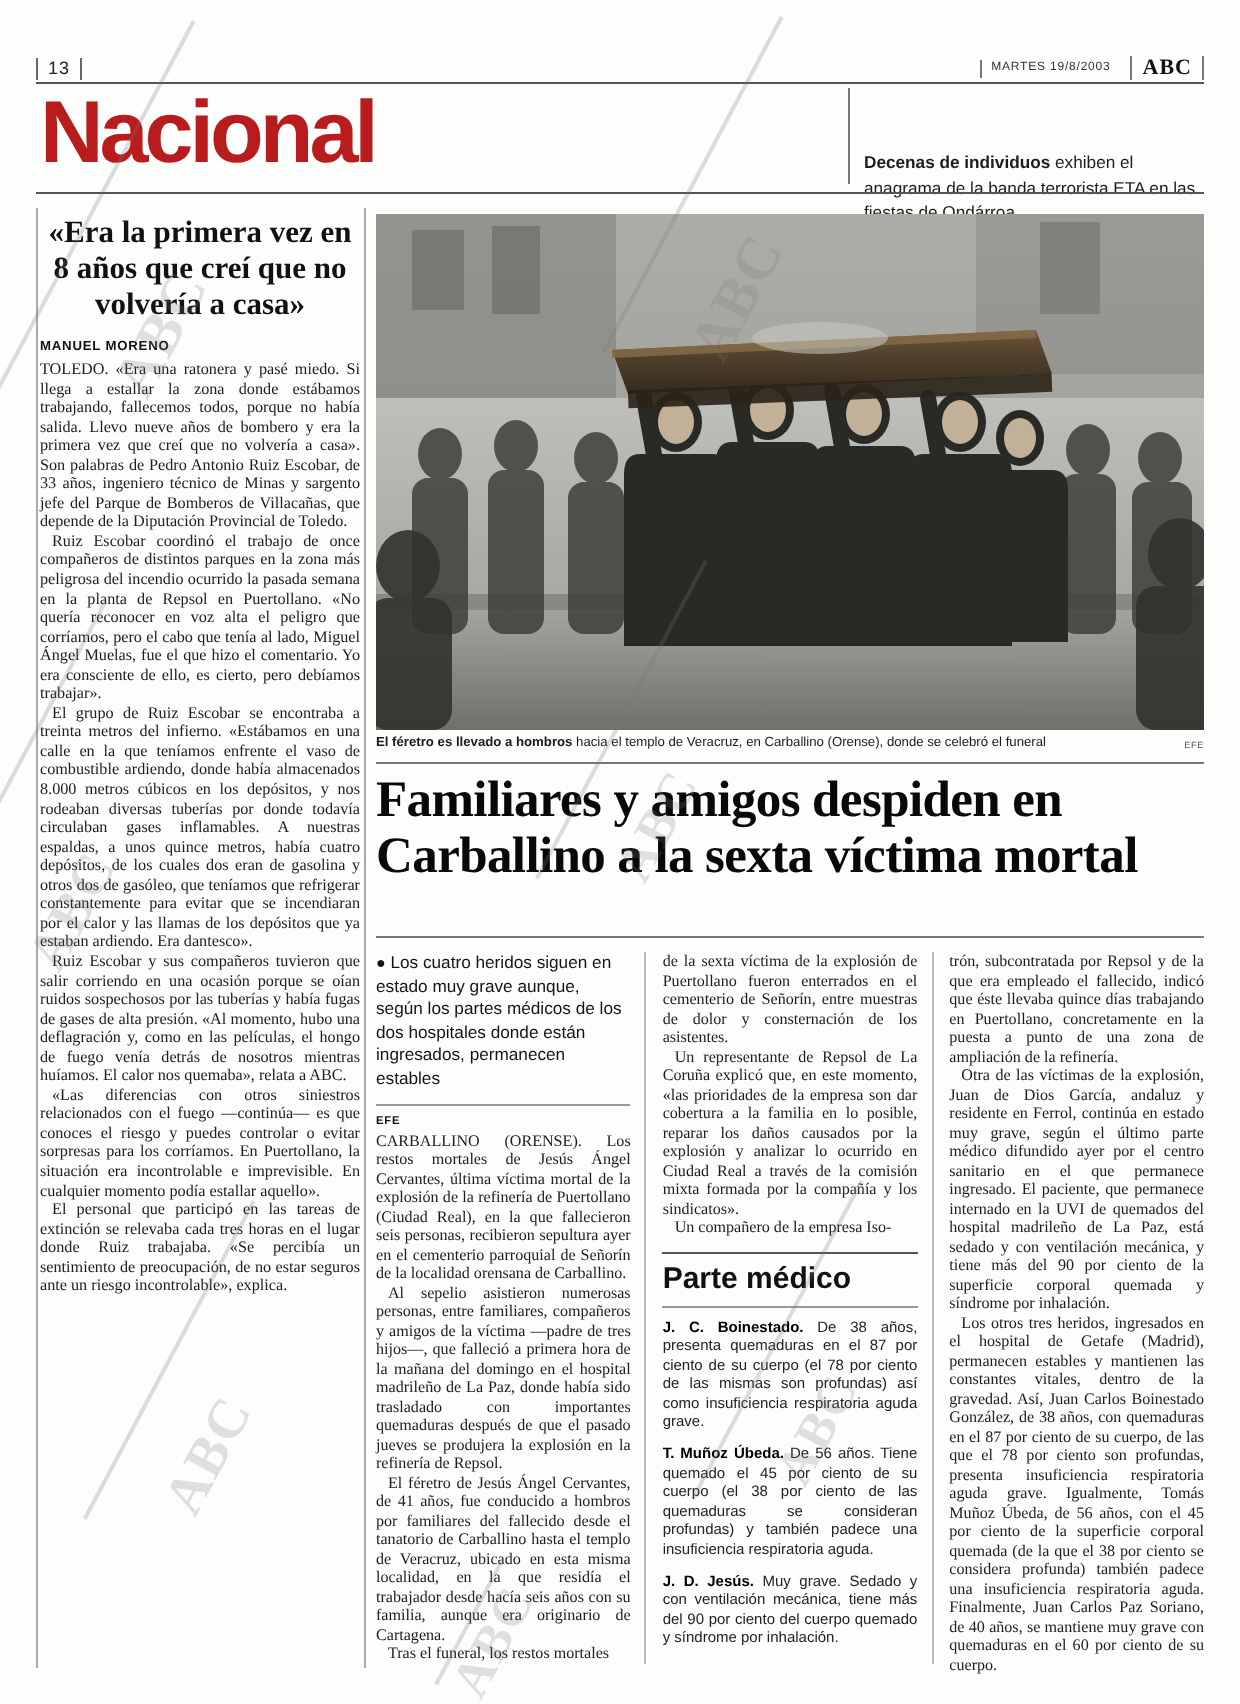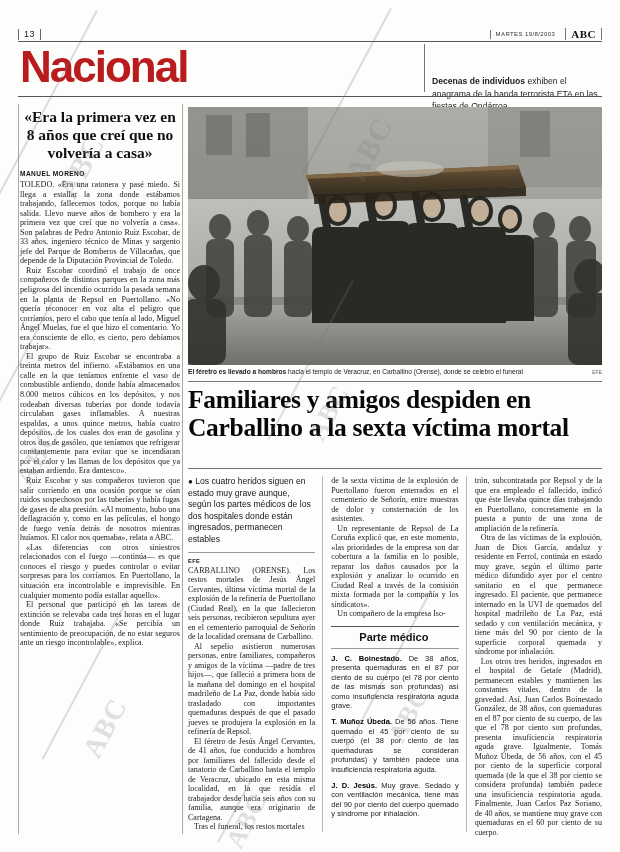--- a/index.html
+++ b/index.html
@@ -298,24 +298,23 @@
 
   
   .parte {
     margin-top: 7px;
     border-top: 1px solid #555;
     padding-top: 4px;
   }
   .parte-title {
     font-family: "Liberation Sans", sans-serif;
     font-weight: bold;
-    font-size: 11px;
+    font-size: 15px;
     color: #111;
     margin-bottom: 5px;
-    margin-left: 28px;
   }
   .parte-rule {
     width: 100%; height: 1px;
     background: #999;
     margin-bottom: 5px;
   }
   .parte-item {
     font-family: "Liberation Sans", sans-serif;
     font-size: 7.5px;
     line-height: 9.6px;

